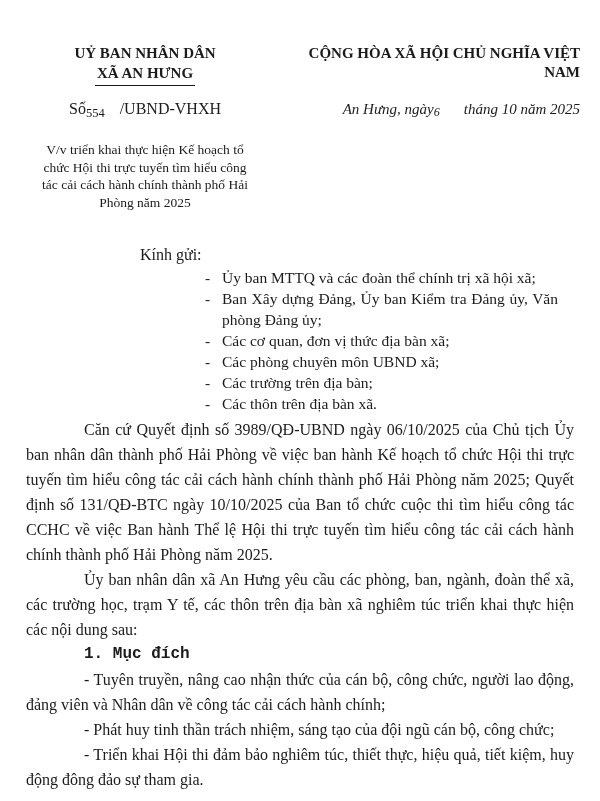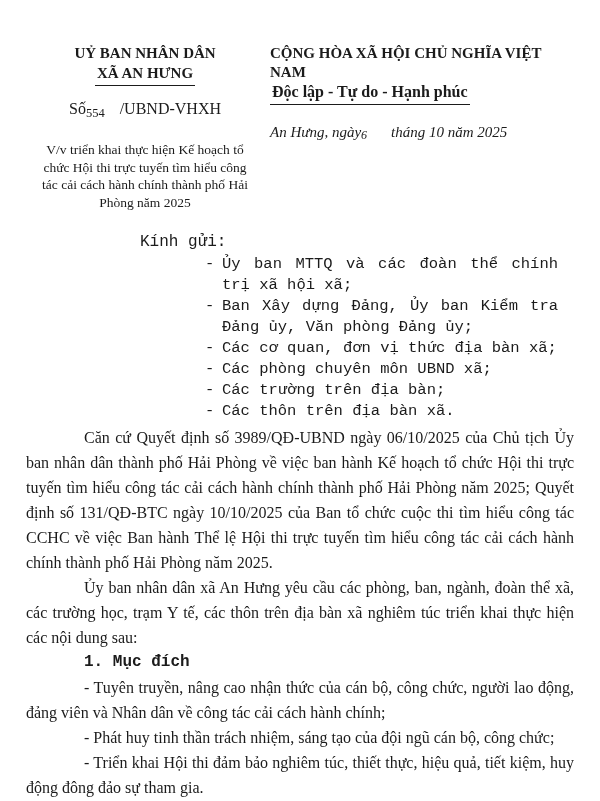--- a/index.html
+++ b/index.html
@@ -8,21 +8,21 @@
     background:#ffffff;
     font-family:"Liberation Serif","DejaVu Serif",serif;
     color:#1b1b1b;
     overflow:hidden;
   }
   .page { position:relative; width:600px; height:801px; background:#ffffff; }
 
   
   .letterhead { display:flex; padding-top:44px; }
   .issuer-col { width:250px; margin-left:20px; text-align:center; }
-  .national-col { flex:1; padding-right:20px; text-align:left; }
+  .national-col { flex:1; padding-right:20px; text-align:right; }
 
   .org-parent { font-weight:bold; font-size:15px; line-height:19px; }
   .org-name-wrap { line-height:19px; }
   .org-name {
     display:inline-block; font-weight:bold; font-size:15px;
     border-bottom:1px solid #1b1b1b; padding:0 2px 2px 2px;
   }
   .doc-number { margin-top:13px; font-size:16px; line-height:20px; }
   .filled-num { font-size:12.5px; position:relative; top:3px;margin-top:40px; }
   .number-suffix { margin-left:15px; }
@@ -35,21 +35,21 @@
   .motto-2-wrap { line-height:20px; }
   .motto-2 {
     display:inline-block; font-weight:bold; font-size:16px;
     border-bottom:1px solid #1b1b1b; padding:0 2px 2px 2px;
   }
   .dateline { margin-top:17px; font-style:italic; font-size:15px; line-height:20px; }
   .dateline .filled-day { font-size:12px; font-style:italic; position:relative; top:2px; }
   .dateline .date-rest { margin-left:24px; }
 
   
-  .kinh-gui { margin-top:20px;font-family:Liberation Mono, monospace; }
+  .kinh-gui { margin-top:33px; }
   .kg-label { margin-left:140px; font-size:16px; line-height:22px; }
   .kg-list { margin-left:205px; width:353px; margin-top:1px; }
   .kg-item { display:flex; font-size:15.5px; line-height:21px; }
   .kg-dash { width:17px; flex:0 0 17px; }
   .kg-text { flex:1; text-align:justify; }
 
   
   .doc-body { margin-top:3px; padding:0 26px; }
   .doc-body p {
     margin:0; font-size:16px; line-height:25px;
@@ -70,23 +70,20 @@
         <span class="org-name">XÃ AN HƯNG</span>
       </div>
       <div class="doc-number">
         <span>Số</span><span class="filled-num">554</span><span class="number-suffix">/UBND-VHXH</span>
       </div>
       <div class="subject">V/v triển khai thực hiện Kế hoạch tổ chức Hội thi trực tuyến tìm hiểu công tác cải cách hành chính thành phố Hải Phòng năm 2025</div>
     </div>
 
     <div class="national-col">
       <div class="motto-1">CỘNG HÒA XÃ HỘI CHỦ NGHĨA VIỆT NAM</div>
-      <div class="motto-2-wrap">
-        <span class="motto-2">Độc lập - Tự do - Hạnh phúc</span>
-      </div>
       <div class="dateline">
         <span>An Hưng, ngày</span><span class="filled-day">6</span><span class="date-rest">tháng 10 năm 2025</span>
       </div>
     </div>
 
   </div>
 
   <div class="kinh-gui">
     <div class="kg-label">Kính gửi:</div>
     <div class="kg-list">

